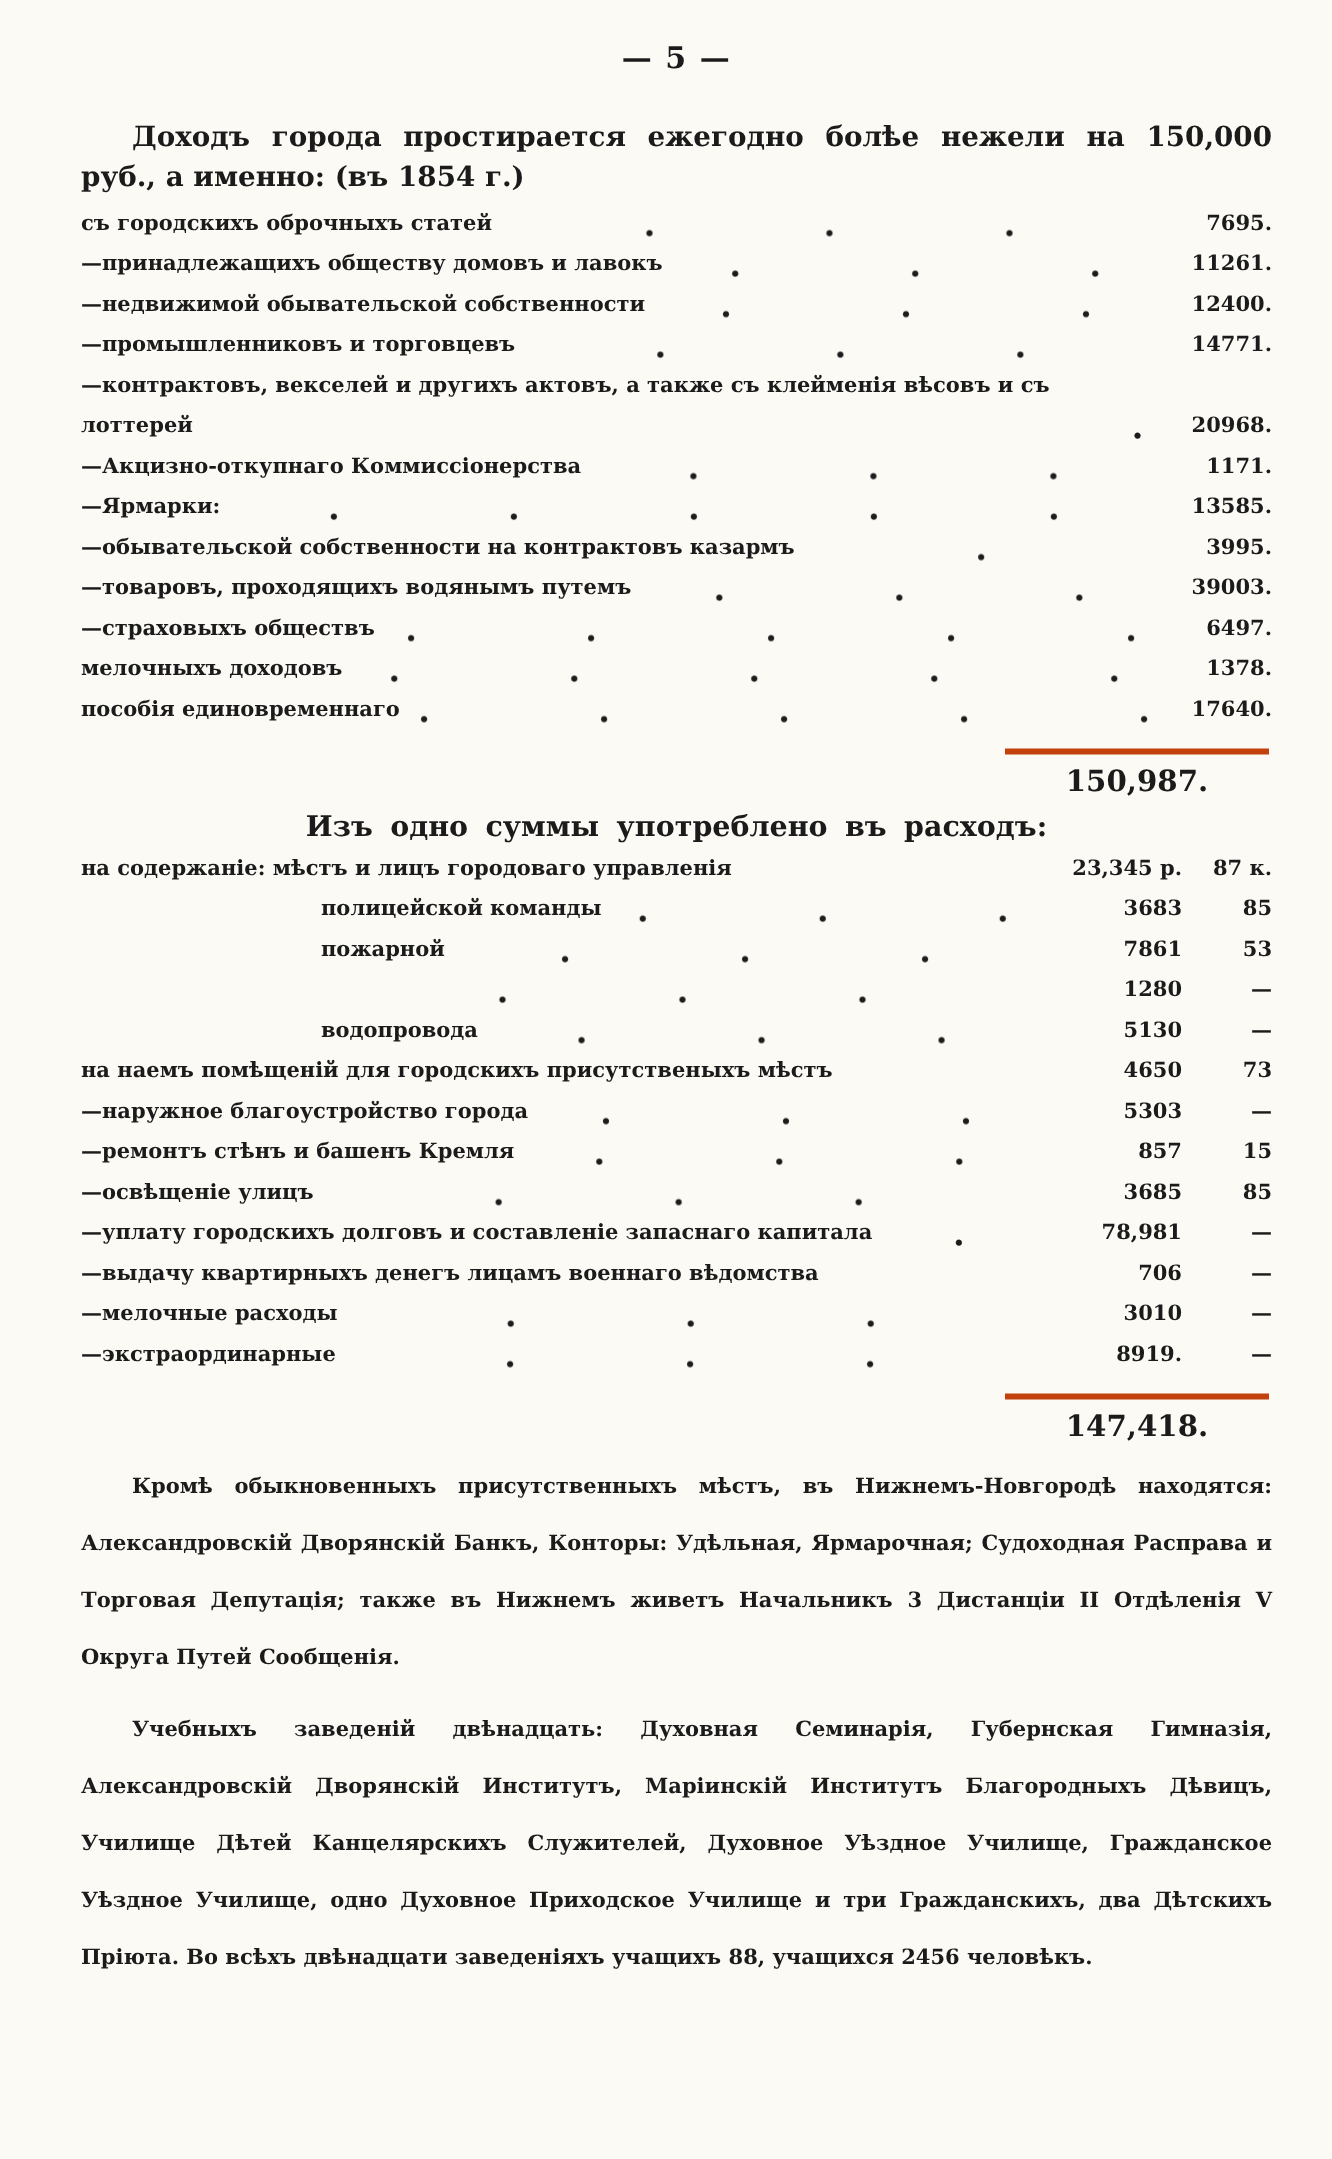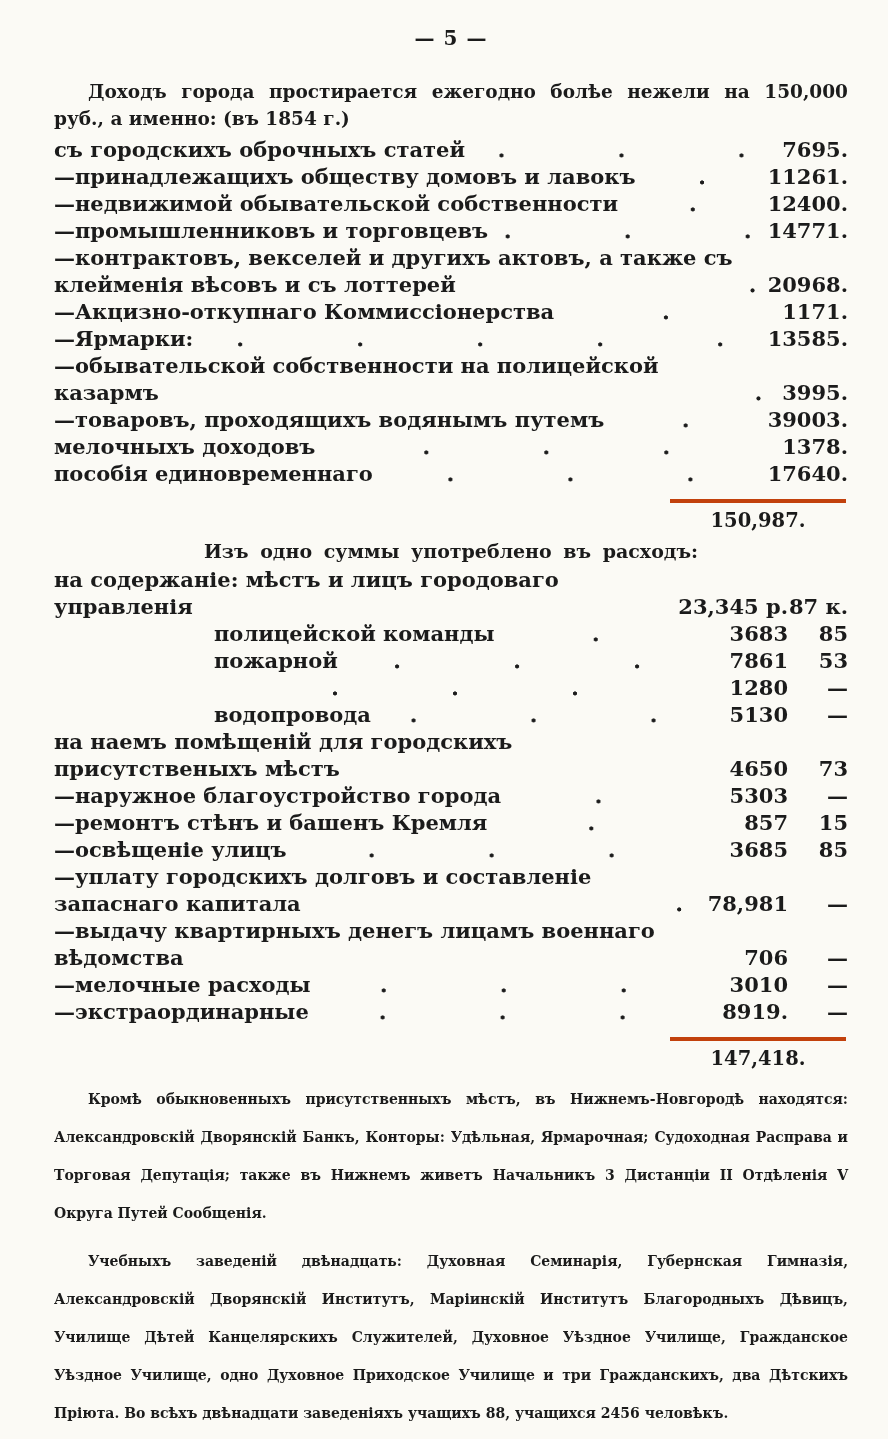--- a/index.html
+++ b/index.html
@@ -16,21 +16,21 @@
     margin: 8px 0 28px;
   }
 
   .intro {
     font-size: 18.5px; line-height: 27px; text-align: justify;
     text-indent: 34px; margin: 0 0 4px;
   }
 
   .row {
     display: flex; align-items: flex-end;
-    font-size: 21px; line-height: 27px; justify-content: center;
+    font-size: 14px; line-height: 27px; justify-content: center;
   }
   .row .label { flex: 0 1 auto; min-width: 0; }
   .row .dots {
     flex: 1 1 24px; min-width: 0; align-self: flex-end; height: 27px; margin: 0 8px;
     background-image: radial-gradient(circle at 50% 72%, #1c1c1c 1.7px, rgba(0,0,0,0) 2.4px);
     background-size: 120px 27px; background-repeat: repeat-x; background-position: 50% 0;
   }
   .row.nd .dots { background: none; }
   .row .value { flex: 0 0 auto; min-width: 70px; text-align: right; }
   .row .rub   { flex: 0 0 auto; min-width: 92px; text-align: right; }
@@ -92,28 +92,33 @@
       <span class="label">—Акцизно-откупнаго Коммиссіонерства</span>
       <span class="dots"></span>
       <span class="value">1171.</span>
     </div>
     <div class="row">
       <span class="label">—Ярмарки:</span>
       <span class="dots"></span>
       <span class="value">13585.</span>
     </div>
     <div class="row">
-      <span class="label">—обывательской собственности на полицейской казармъ</span>
+      <span class="label">—обывательской собственности на контрактовъ казармъ</span>
       <span class="dots"></span>
       <span class="value">3995.</span>
     </div>
     <div class="row">
       <span class="label">—товаровъ, проходящихъ водянымъ путемъ</span>
       <span class="dots"></span>
       <span class="value">39003.</span>
+    </div>
+    <div class="row">
+      <span class="label">—страховыхъ обществъ</span>
+      <span class="dots"></span>
+      <span class="value">6497.</span>
     </div>
     <div class="row">
       <span class="label">мелочныхъ доходовъ</span>
       <span class="dots"></span>
       <span class="value">1378.</span>
     </div>
     <div class="row">
       <span class="label">пособія единовременнаго</span>
       <span class="dots"></span>
       <span class="value">17640.</span>

